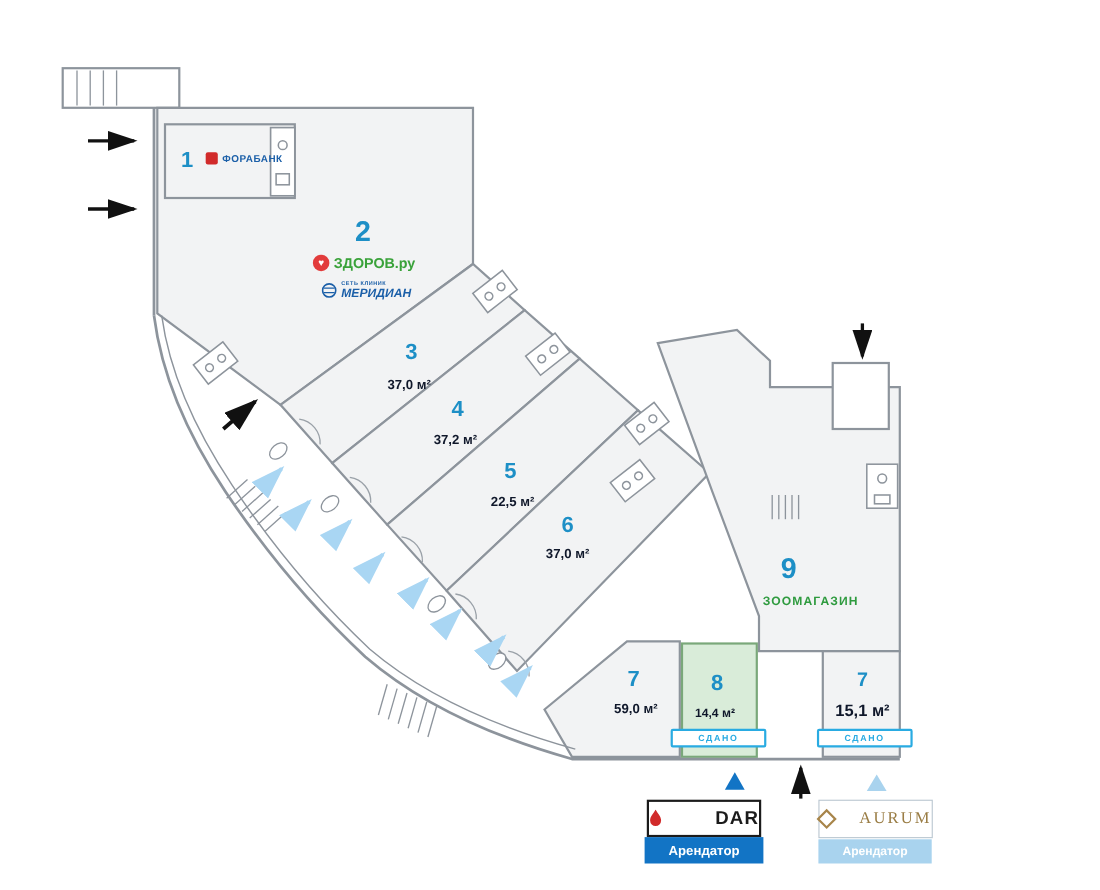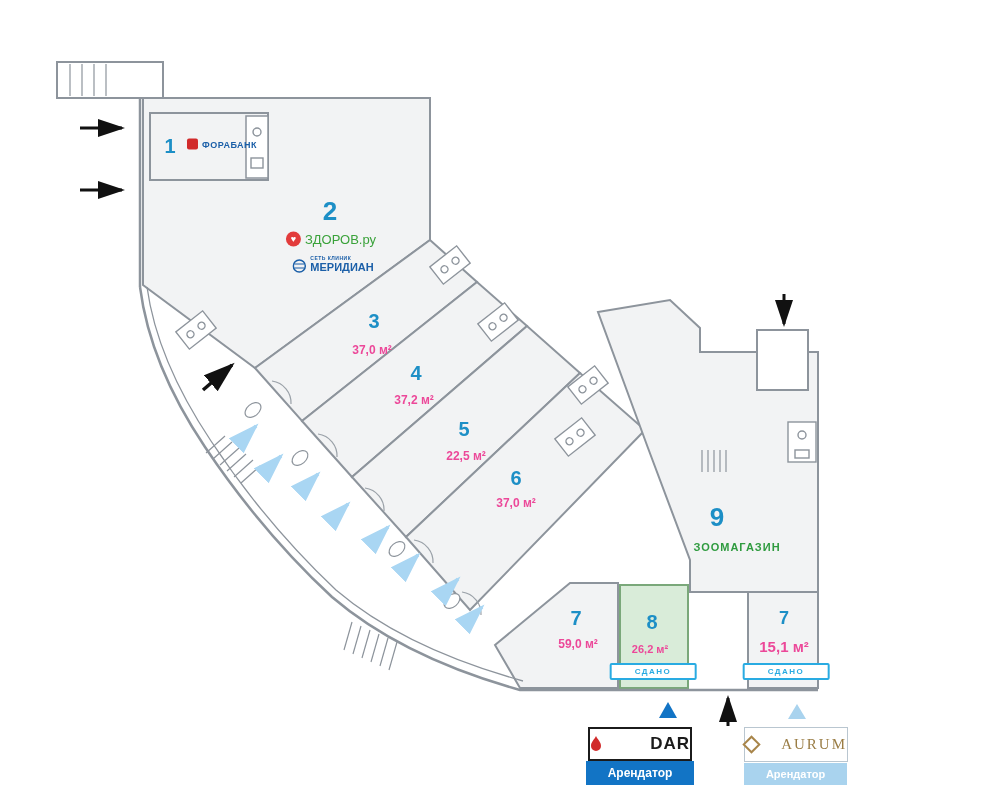--- a/index.html
+++ b/index.html
@@ -1,32 +1,32 @@
 <!DOCTYPE html>
 <html><head>
 <meta charset="utf-8">
 <style>
   html,body{margin:0;padding:0;background:#ffffff;}
   #stage{position:relative;width:1000px;height:809px;background:#ffffff;overflow:hidden;
          font-family:"Liberation Sans",sans-serif;}
   #planSvg{position:absolute;left:0;top:0;}
   .label{position:absolute;transform:translate(-50%,-50%);white-space:nowrap;text-align:center;}
   .unit-number{color:#1d8fc6;font-weight:bold;}
-  .unit-area{color:#ec4899;font-weight:bold;font-size:12px;}
+  .unit-area{color:#0f172a;font-weight:bold;font-size:12px;}
   .zoo-name{color:#2f9b3f;font-weight:bold;font-size:11px;letter-spacing:1px;}
   .sdano{display:inline-block;border:2px solid #29abe2;color:#29abe2;background:#ffffff;
          font-size:8px;font-weight:bold;letter-spacing:1.5px;padding:2px 23px;border-radius:2px;}
-  .logo-row{display:flex;align-items:flex-end;gap:4px;justify-content:center;}
+  .logo-row{display:flex;align-items:center;gap:4px;justify-content:center;}
   .fora-icon{display:inline-block;width:11px;height:11px;background:#d12a2a;border-radius:2px;}
   .fora-text{color:#1b5fa8;font-weight:bold;font-size:9px;letter-spacing:.5px;}
   .heart-icon{display:inline-block;width:15px;height:15px;border-radius:50%;background:#e23b3b;
          color:#ffffff;font-size:9px;line-height:15px;text-align:center;}
-  .zdorov-text{color:#3aa23a;font-weight:normal;font-size:13px;}
+  .zdorov-text{color:#3aa23a;font-weight:bold;font-size:13px;}
   .meri-sub{color:#1b5fa8;font-size:5px;font-weight:bold;letter-spacing:.5px;display:block;text-align:left;}
-  .meri-main{color:#1b5fa8;font-size:11px;font-weight:bold;display:block;}
+  .meri-main{color:#1b5fa8;font-size:11px;font-weight:bold;font-style:italic;display:block;}
   .tri{position:absolute;width:0;height:0;border-left:9px solid transparent;border-right:9px solid transparent;}
   .tenant-box{position:absolute;background:#ffffff;display:flex;align-items:center;justify-content:space-between;gap:5px;}
   .nda-box{border:2px solid #1b1b1b;}
   .aurum-box{border:1px solid #b9c6d0;}
   .nda-text{font-weight:bold;font-size:17px;color:#1b1b1b;letter-spacing:1px;}
   .aurum-text{font-family:"Liberation Serif",serif;font-size:15px;color:#9a7d45;letter-spacing:2px;}
   .diamond-icon{display:inline-block;width:9px;height:9px;border:2px solid #a8854a;transform:rotate(45deg);}
   .banner{position:absolute;color:#ffffff;font-weight:bold;text-align:center;}
   .banner-nda{background:#1274c5;font-size:12px;line-height:24px;}
   .banner-aurum{background:#a9d3ee;font-size:11px;line-height:22px;}
@@ -197,21 +197,21 @@
   <div class="label unit-number" style="left:464px;top:429px;font-size:20px">5</div>
   <div class="label unit-area" style="left:466px;top:456px">22,5 м²</div>
 
   <div class="label unit-number" style="left:516px;top:478px;font-size:20px">6</div>
   <div class="label unit-area" style="left:516px;top:503px">37,0 м²</div>
 
   <div class="label unit-number" style="left:576px;top:618px;font-size:20px">7</div>
   <div class="label unit-area" style="left:578px;top:644px">59,0 м²</div>
 
   <div class="label unit-number" style="left:652px;top:622px;font-size:20px">8</div>
-  <div class="label unit-area" style="left:650px;top:649px;font-size:11px">26,2 м²</div>
+  <div class="label unit-area" style="left:650px;top:649px;font-size:11px">14,4 м²</div>
   <div class="label" style="left:653px;top:670px">
     <span class="sdano">СДАНО</span>
   </div>
 
   <div class="label unit-number" style="left:717px;top:517px;font-size:26px">9</div>
   <div class="label zoo-name" style="left:737px;top:547px">ЗООМАГАЗИН</div>
 
   <div class="label unit-number" style="left:784px;top:618px;font-size:18px">7</div>
   <div class="label unit-area" style="left:784px;top:646px;font-size:15px">15,1 м²</div>
   <div class="label" style="left:786px;top:670px">

